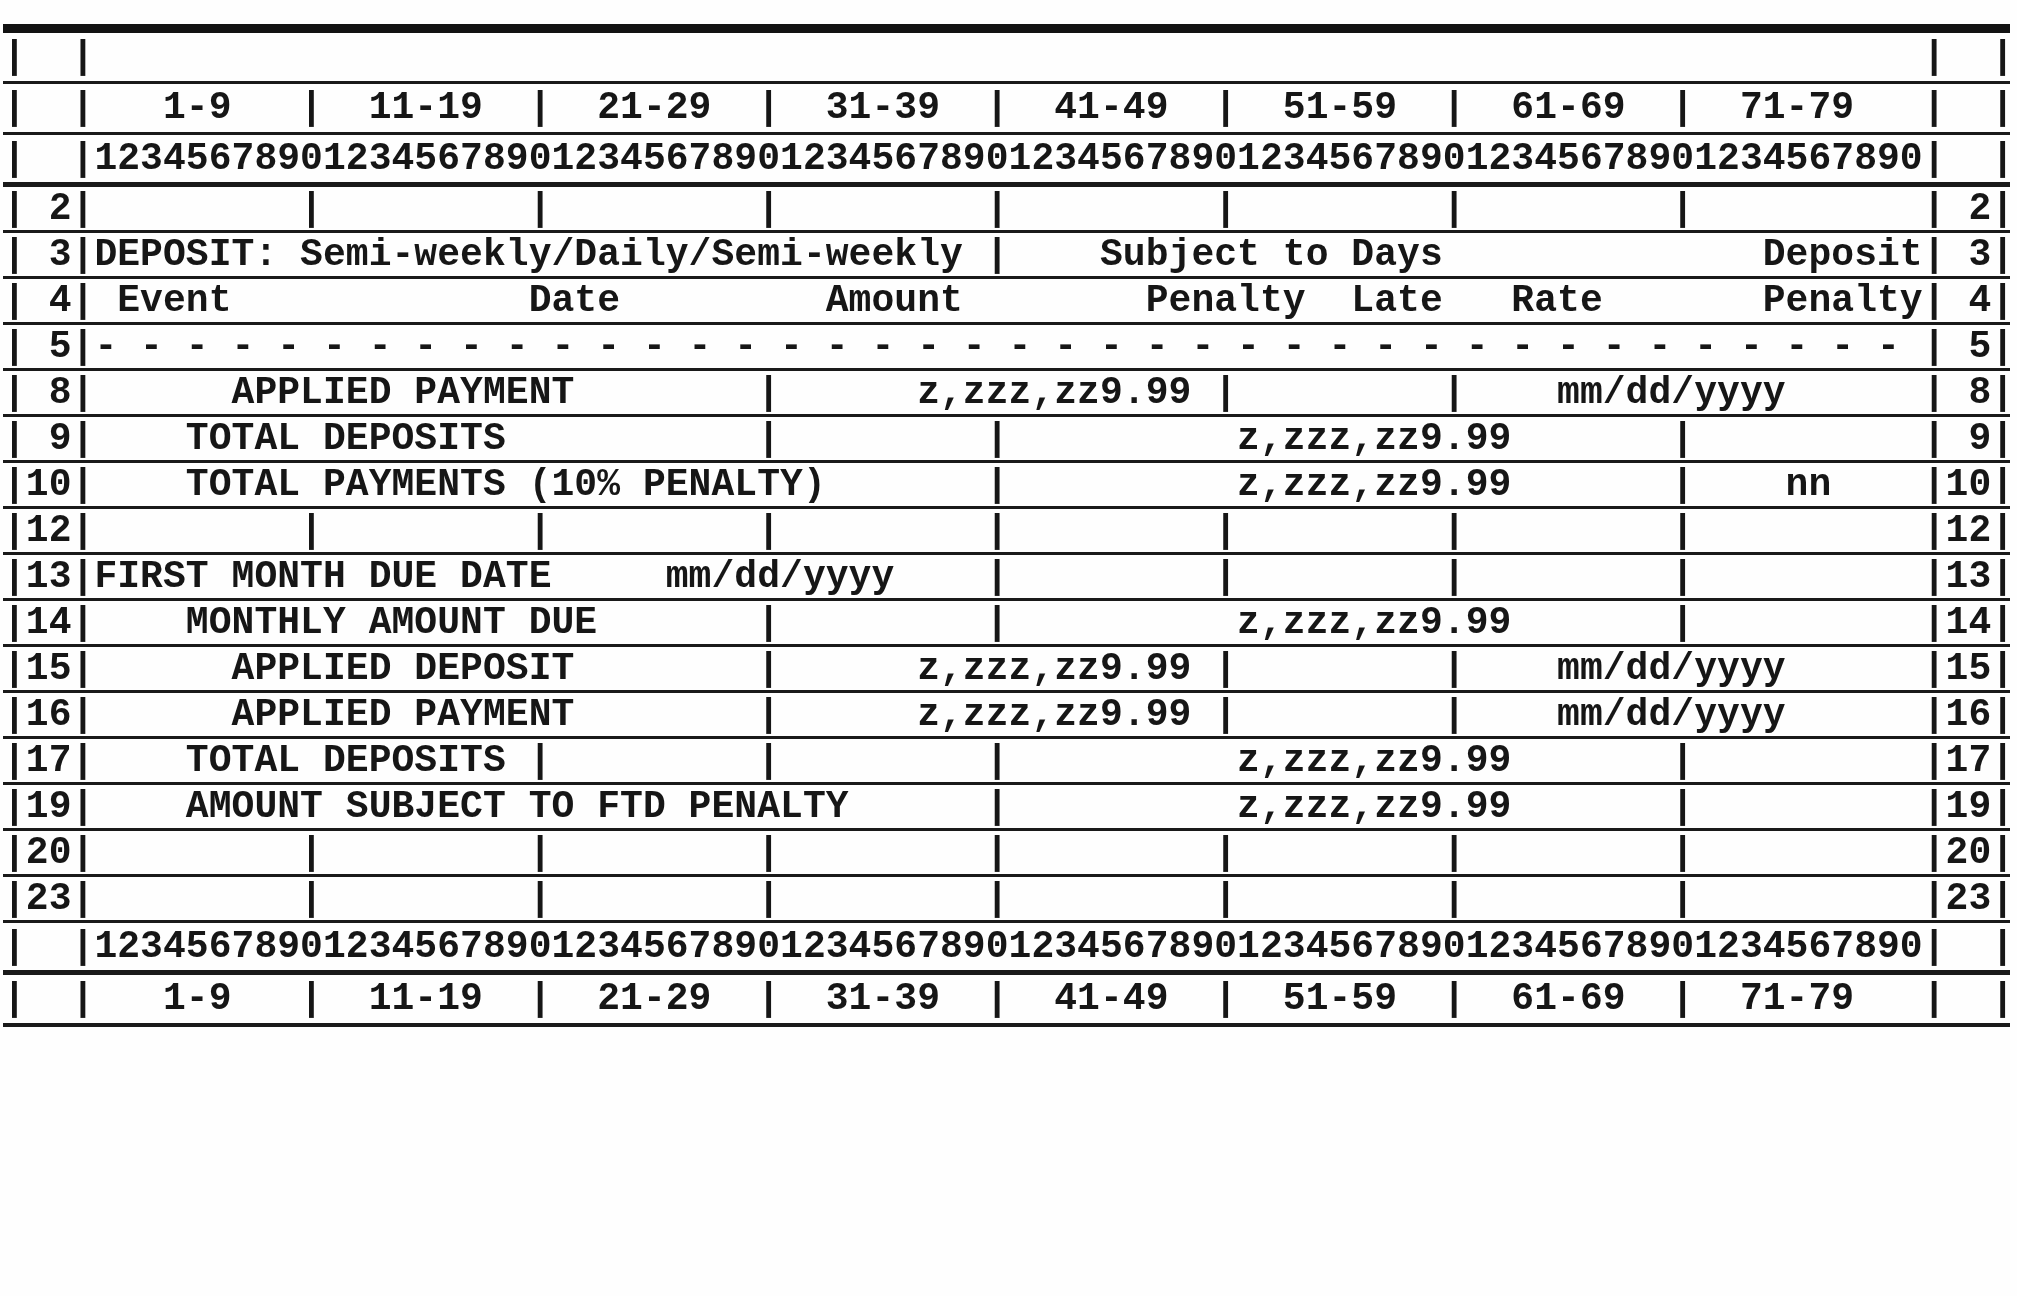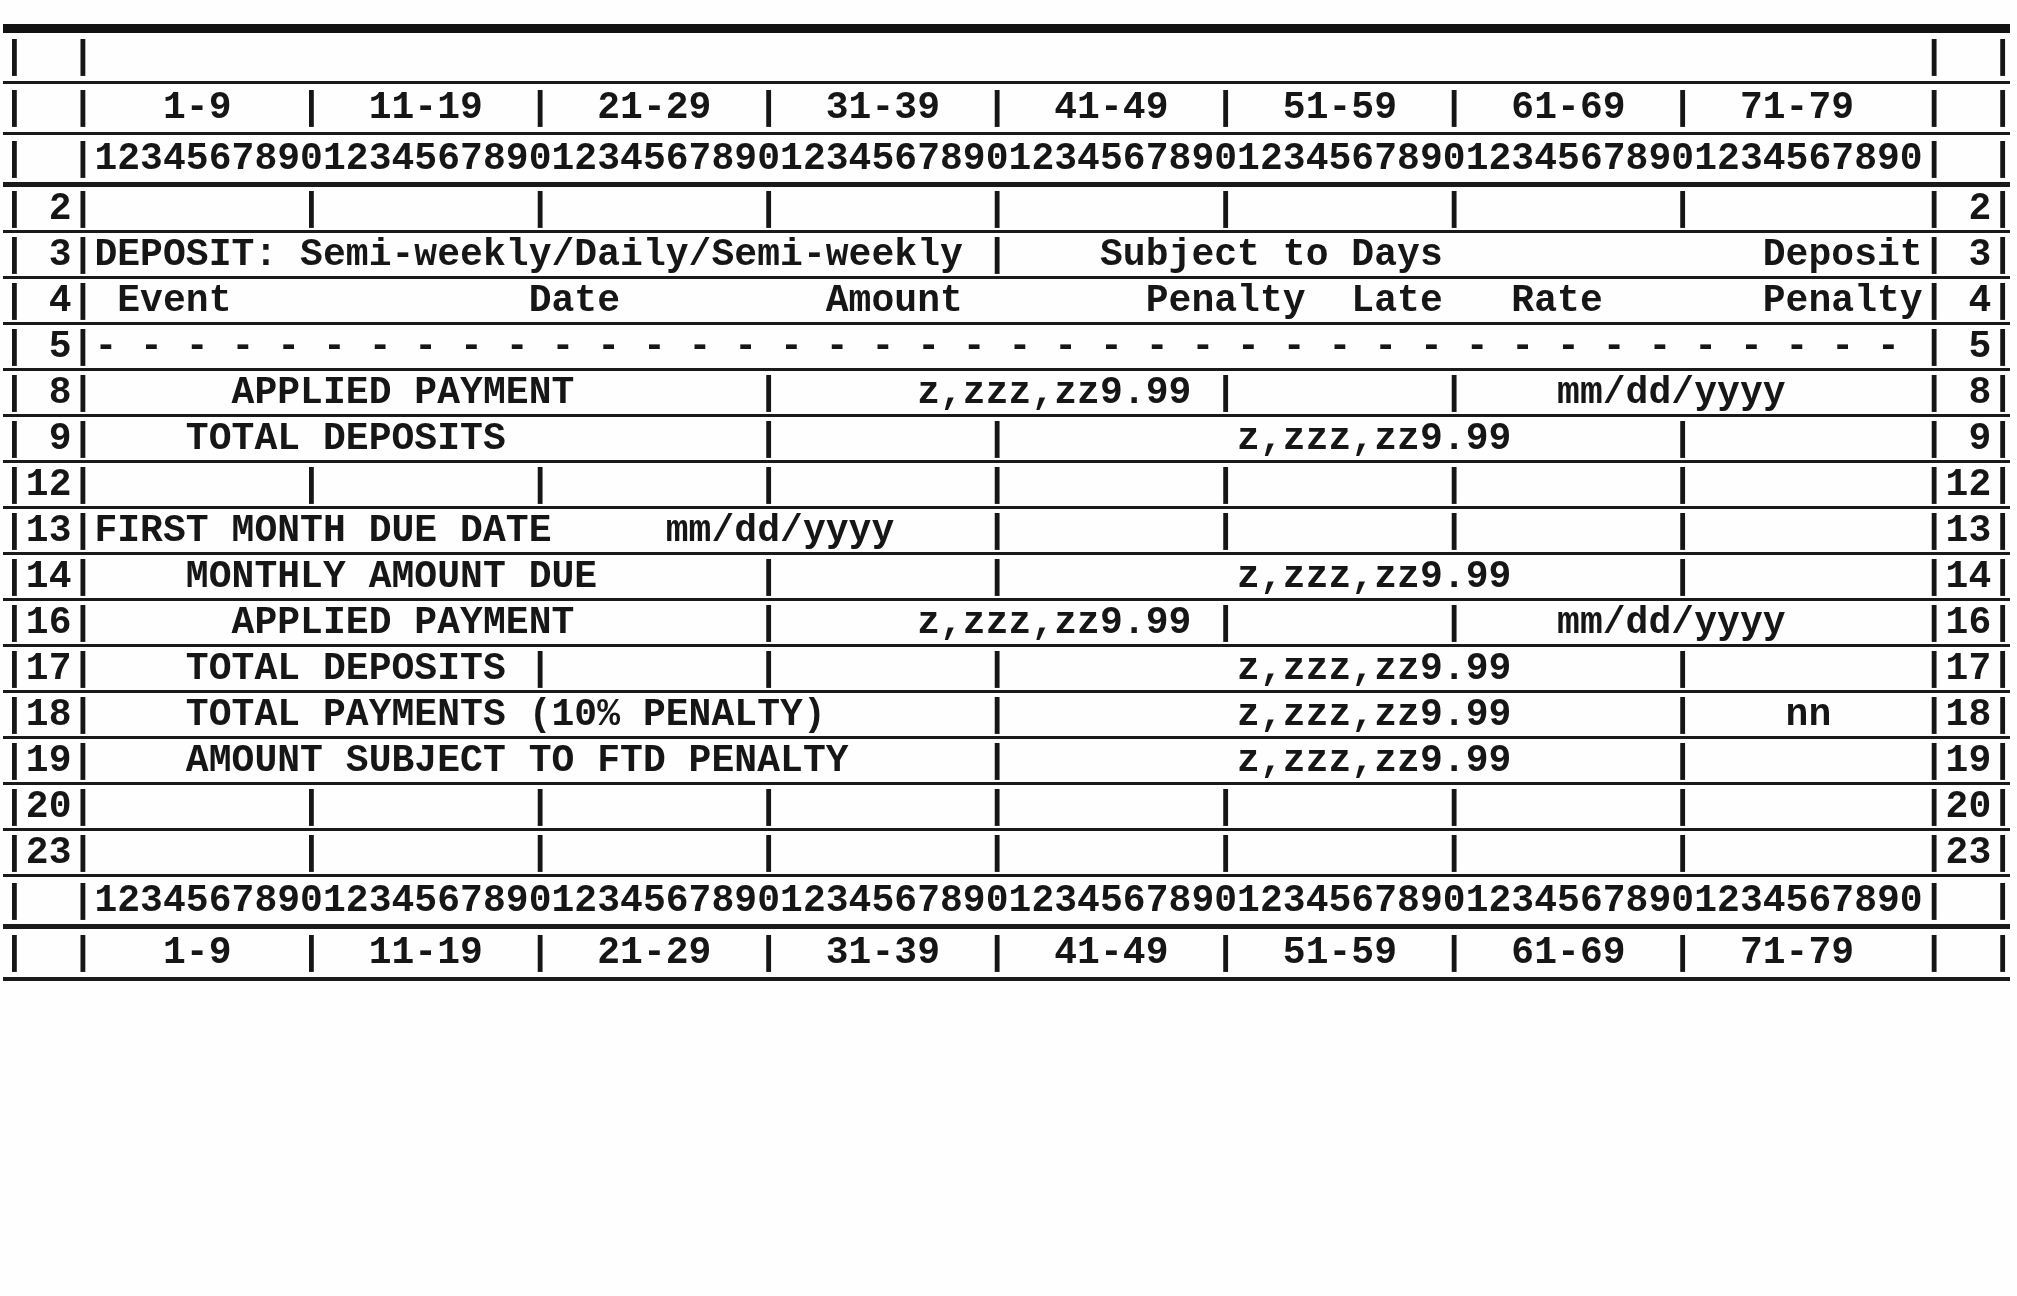--- a/index.html
+++ b/index.html
@@ -43,25 +43,26 @@
   <div id="screen-grid">
       <div class="line strip">|  |                                                                                |  |</div>
       <div class="line hdr">|  |   1-9   |  11-19  |  21-29  |  31-39  |  41-49  |  51-59  |  61-69  |  71-79   |  |</div>
       <div class="line ruler">|  |12345678901234567890123456789012345678901234567890123456789012345678901234567890|  |</div>
       <div class="line row">| 2|         |         |         |         |         |         |         |          | 2|</div>
       <div class="line row">| 3|DEPOSIT: Semi-weekly/Daily/Semi-weekly |    Subject to Days              Deposit| 3|</div>
       <div class="line row">| 4| Event             Date         Amount        Penalty  Late   Rate       Penalty| 4|</div>
       <div class="line row">| 5|- - - - - - - - - - - - - - - - - - - - - - - - - - - - - - - - - - - - - - - - | 5|</div>
       <div class="line row">| 8|      APPLIED PAYMENT        |      z,zzz,zz9.99 |         |    mm/dd/yyyy      | 8|</div>
       <div class="line row">| 9|    TOTAL DEPOSITS           |         |          z,zzz,zz9.99       |          | 9|</div>
+      <div class="line row">|10|    TOTAL PAYMENTS (10% PENALTY)       |          z,zzz,zz9.99       |    nn    |10|</div>
       <div class="line row">|12|         |         |         |         |         |         |         |          |12|</div>
       <div class="line row">|13|FIRST MONTH DUE DATE     mm/dd/yyyy    |         |         |         |          |13|</div>
       <div class="line row">|14|    MONTHLY AMOUNT DUE       |         |          z,zzz,zz9.99       |          |14|</div>
+      <div class="line row">|15|      APPLIED DEPOSIT        |      z,zzz,zz9.99 |         |    mm/dd/yyyy      |15|</div>
       <div class="line row">|16|      APPLIED PAYMENT        |      z,zzz,zz9.99 |         |    mm/dd/yyyy      |16|</div>
       <div class="line row">|17|    TOTAL DEPOSITS |         |         |          z,zzz,zz9.99       |          |17|</div>
-      <div class="line row">|18|    TOTAL PAYMENTS (10% PENALTY)       |          z,zzz,zz9.99       |    nn    |18|</div>
       <div class="line row">|19|    AMOUNT SUBJECT TO FTD PENALTY      |          z,zzz,zz9.99       |          |19|</div>
       <div class="line row">|20|         |         |         |         |         |         |         |          |20|</div>
       <div class="line row">|23|         |         |         |         |         |         |         |          |23|</div>
       <div class="line ruler">|  |12345678901234567890123456789012345678901234567890123456789012345678901234567890|  |</div>
       <div class="line hdrbtm">|  |   1-9   |  11-19  |  21-29  |  31-39  |  41-49  |  51-59  |  61-69  |  71-79   |  |</div>
     </div>
 </div>
 
 </body></html>

